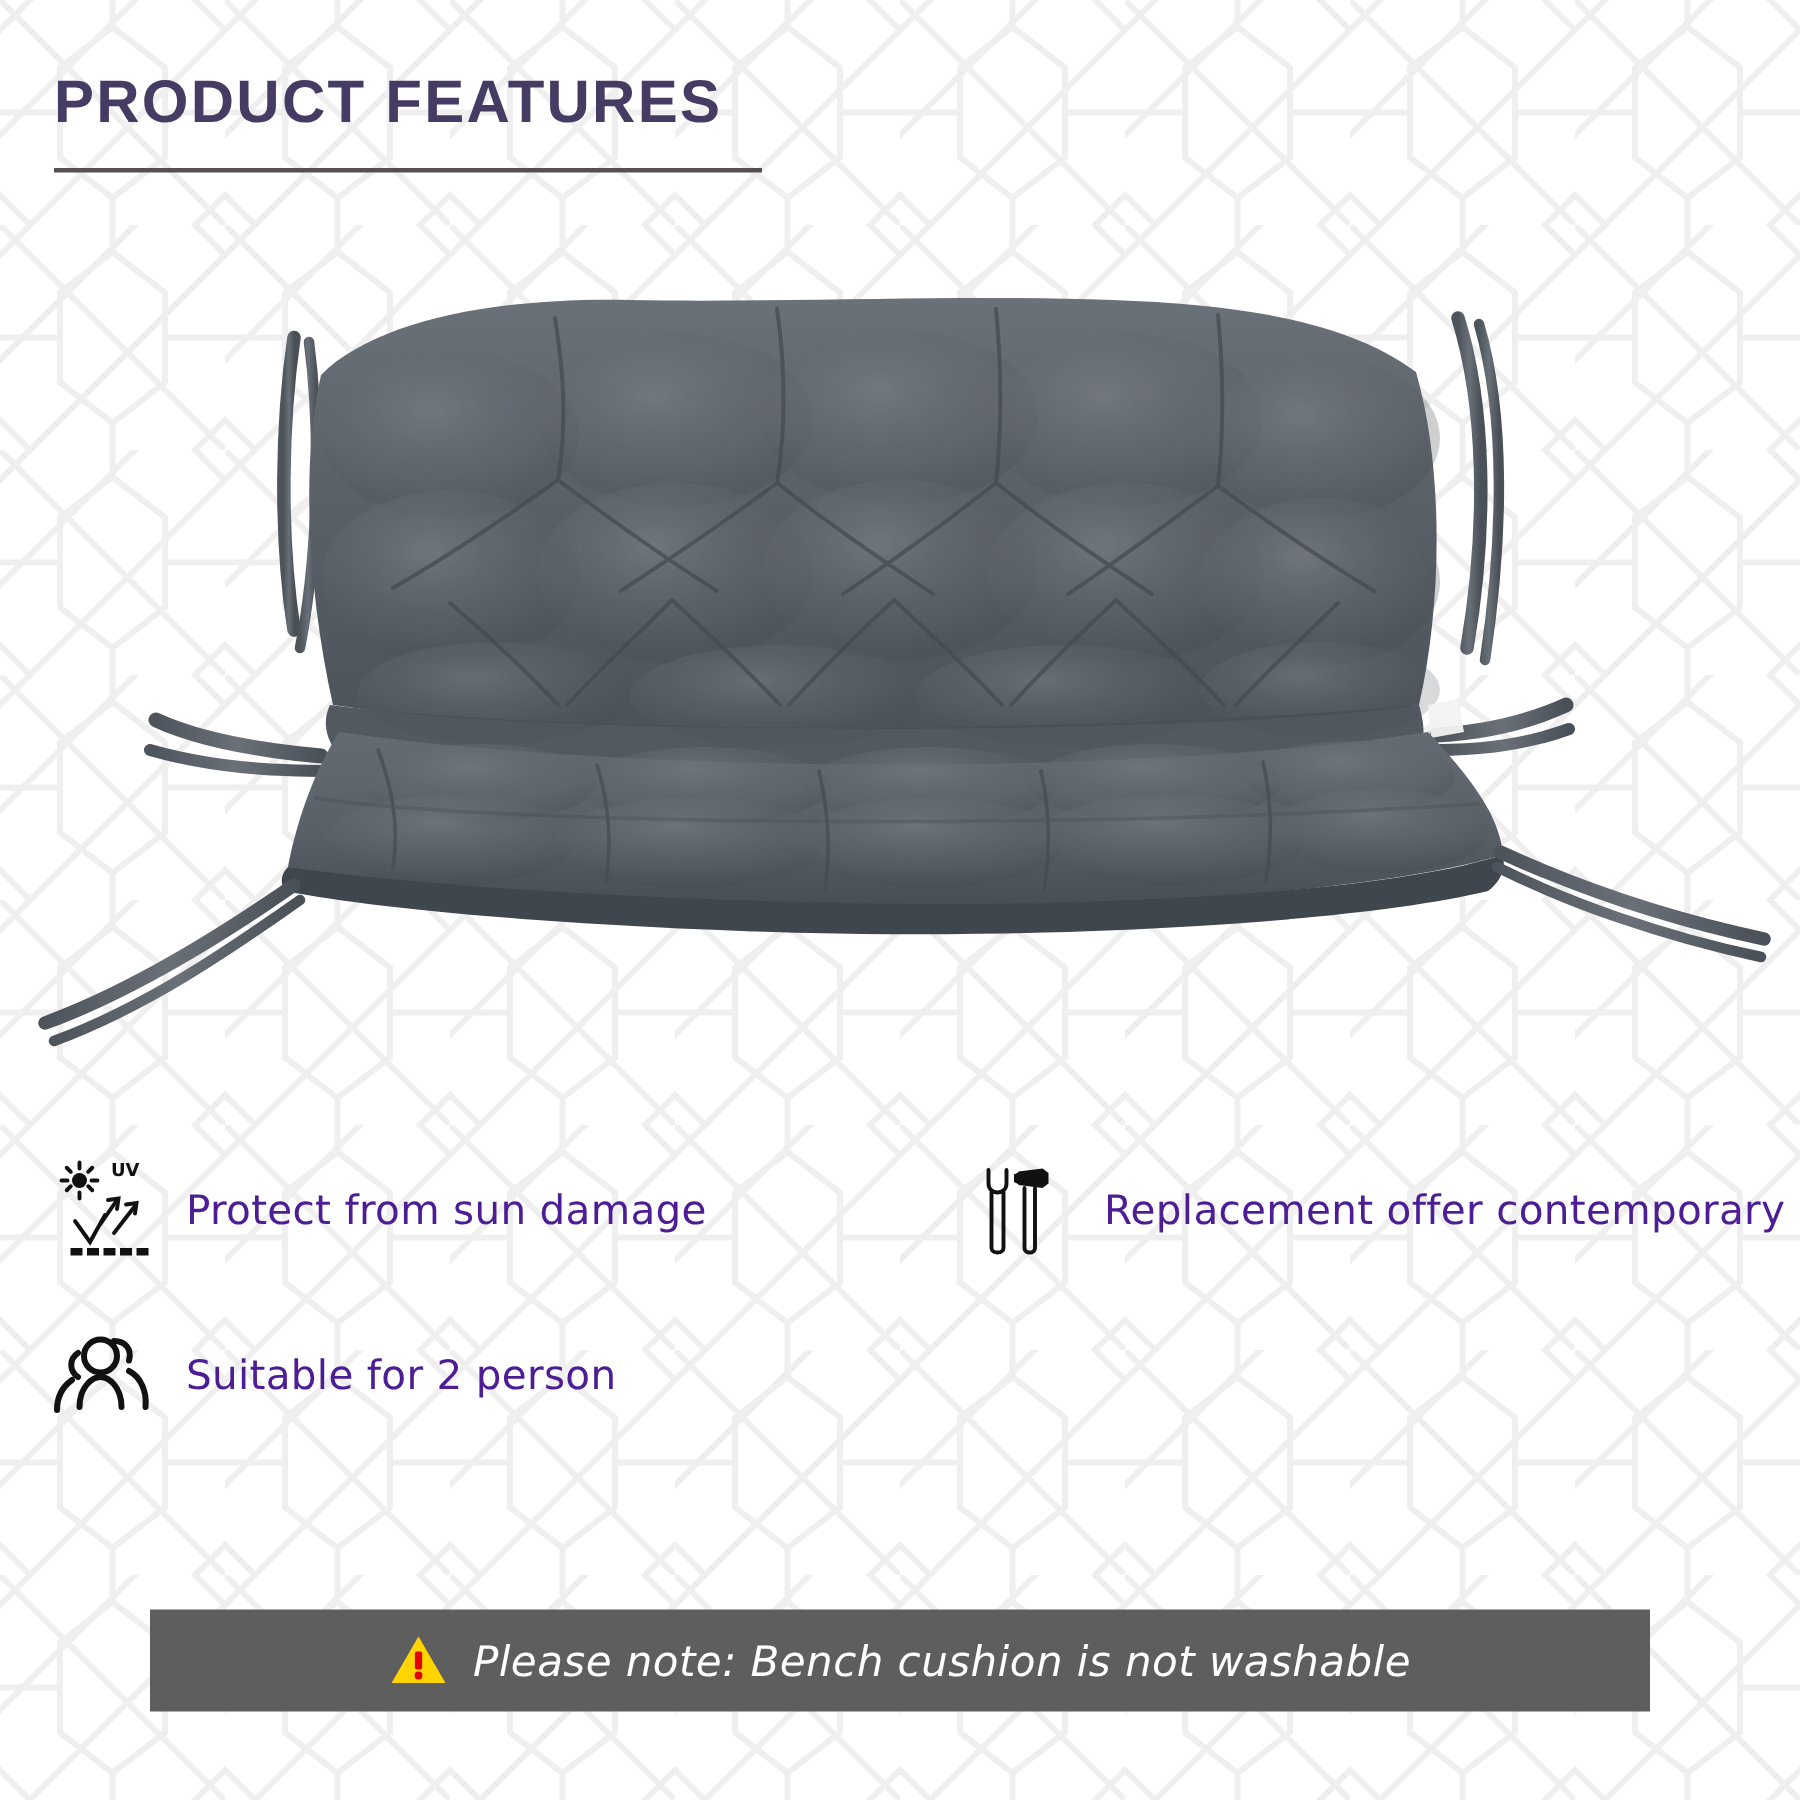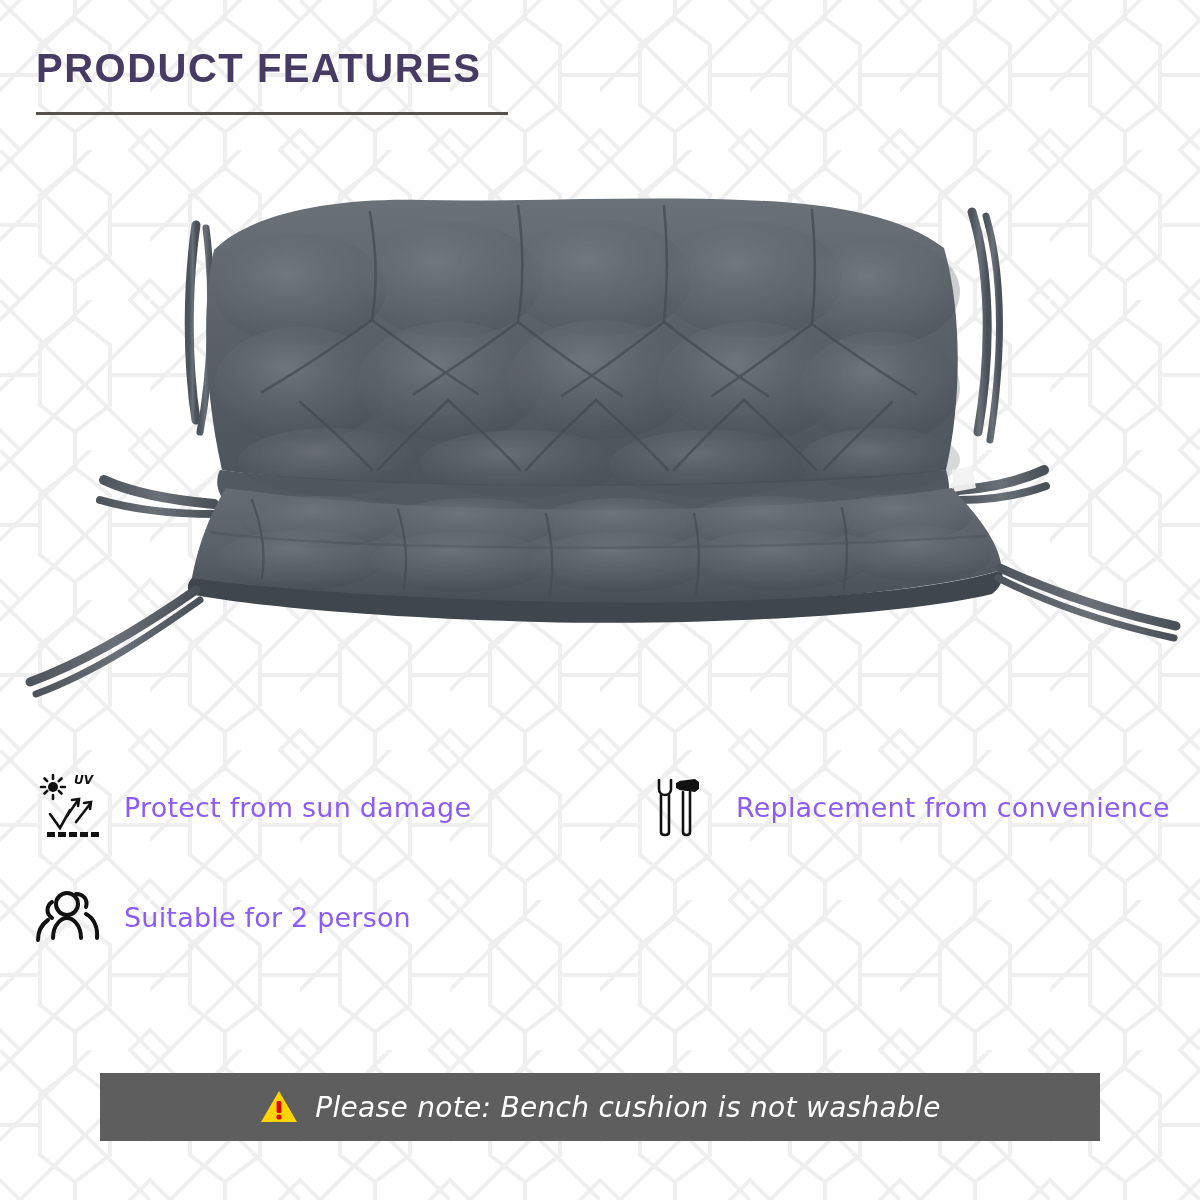--- a/index.html
+++ b/index.html
@@ -56,27 +56,27 @@
     align-items:center;
   }
   .feature {
     display:flex;
     align-items:center;
     gap:16px;
   }
   .feature-icon {
     width:74px; height:74px;
     flex:0 0 74px;
-    display:flex; align-items:center; justify-content:flex-end;font-style:italic;
+    display:flex; align-items:center; justify-content:flex-end;
   }
   .feature-icon svg { display:block; }
   .feature-label {
     font-family:"DejaVu Sans", sans-serif;
     font-size:27px;
-    color:#8b5cf6;
+    color:#4c1d95;
     letter-spacing:0.2px;
     white-space:nowrap;
   }
   
   .feature.r2 .feature-icon { width:74px; height:74px; }
 
   
   #note-bar {
     position:absolute;
     left:100px; top:1073px;
@@ -334,21 +334,21 @@
 
           <path d="M37 22 L37 62 C 37 66, 44 66, 44 62 L44 22"></path>
         </g>
 
         <g fill="#111">
           <path d="M33 11 L49 9 L53 12 L53 19 L49 22 L33 20 Z"></path>
           <path d="M30 13 L34 11 L34 20 L30 18 Z"></path>
         </g>
       </svg>
     </span>
-    <span class="feature-label">Replacement from convenience</span>
+    <span class="feature-label">Replacement offer contemporary</span>
   </div>
 
   <div class="feature r2">
     <span class="feature-icon">
       <svg viewBox="0 0 74 74" width="74" height="74">
         <g stroke="#111" fill="none" stroke-width="4" stroke-linecap="round">
 
           <path d="M42 14 C 50 14, 54 20, 52 27"></path>
           <path d="M52 34 C 60 38, 64 48, 63 58"></path>
 

